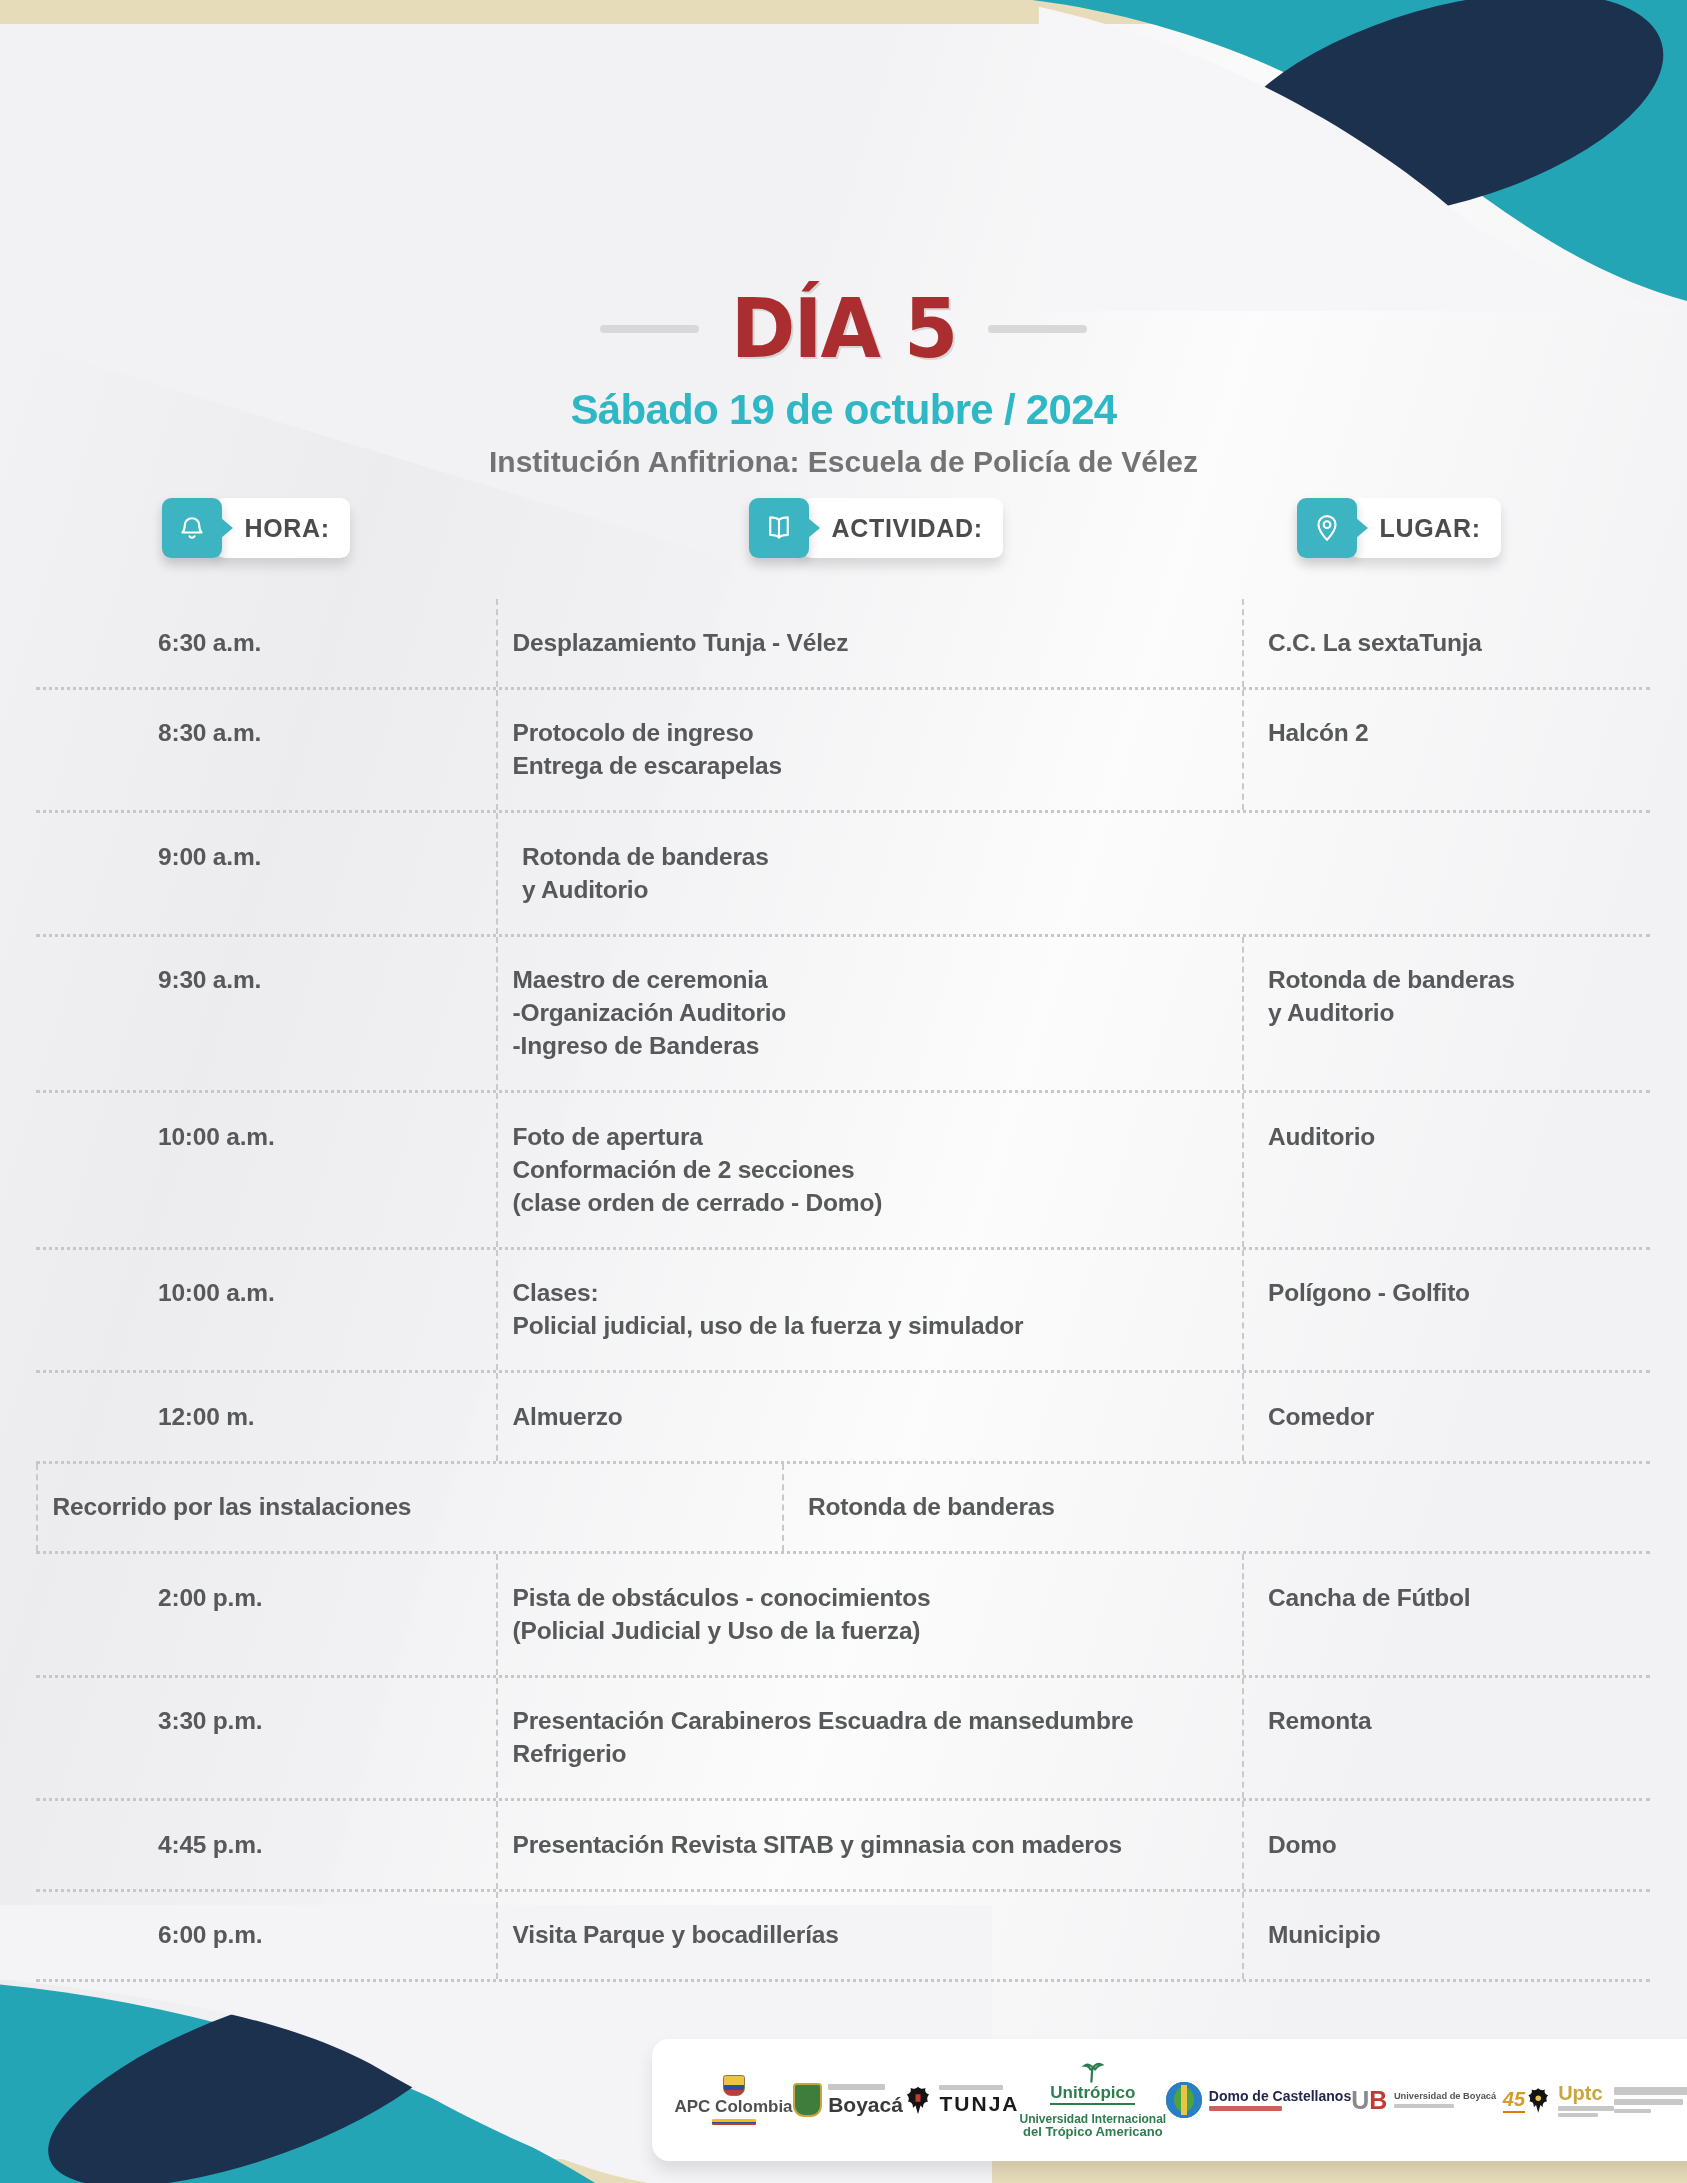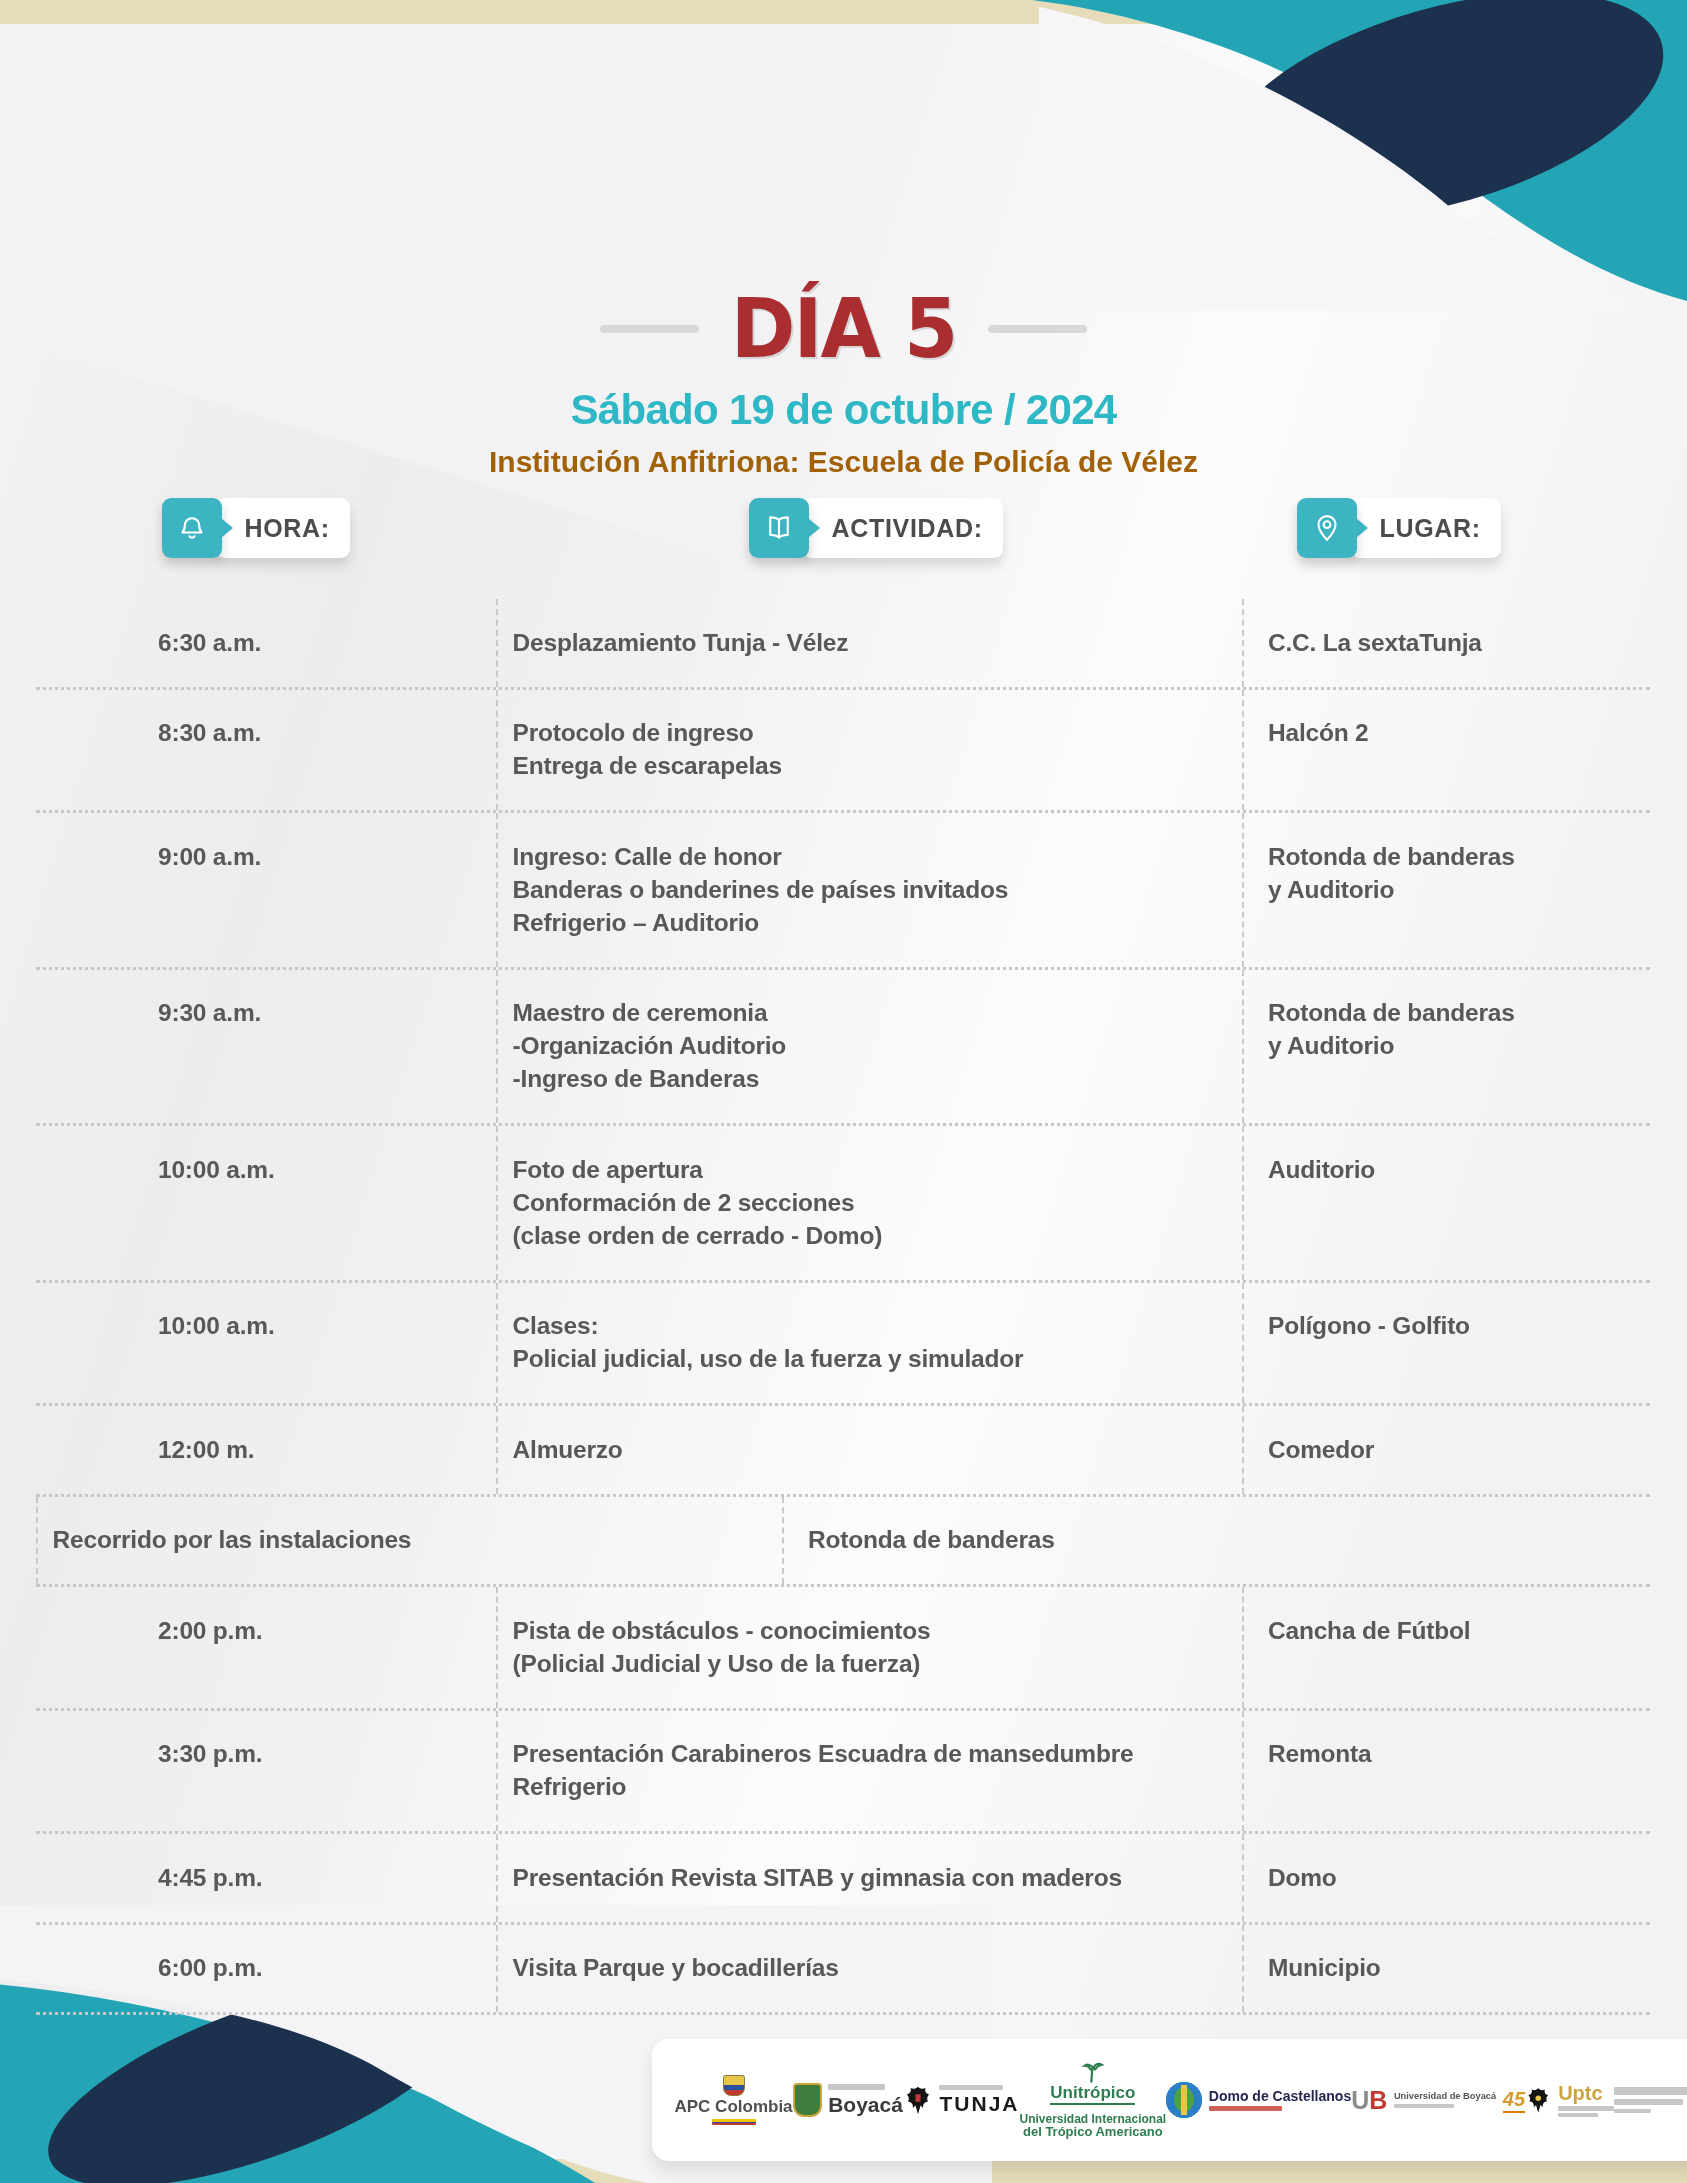--- a/index.html
+++ b/index.html
@@ -25,21 +25,21 @@
   .header{position:absolute;left:0;top:284px;width:1687px;text-align:center;}
   .title-row{display:flex;align-items:center;justify-content:center;gap:32px;}
   .title-dash{width:99px;height:8.6px;border-radius:4.6px;background:#d8d8d8;}
   .title{
     font-family:"DejaVu Sans", sans-serif;
     font-size:78px;font-weight:bold;letter-spacing:-2px;color:#aa2e30;
     text-shadow:2px 2px 0 rgba(160,160,160,.35);
     transform:scaleY(1.05);
   }
   .subtitle{margin-top:12px;font-size:42px;font-weight:bold;color:#2eb7c5;letter-spacing:-0.7px;}
-  .host{margin-top:10.6px;font-size:30px;font-weight:bold;color:#a16207;}
+  .host{margin-top:10.6px;font-size:30px;font-weight:bold;color:#737373;}
 
   
   .tab{position:absolute;top:498px;display:flex;align-items:stretch;height:60px;}
   .tab .sq{
     position:relative;width:60px;height:60px;background:#3db4c2;border-radius:9.3px;
     display:flex;align-items:center;justify-content:center;z-index:2;
     box-shadow:0 6.6px 10.6px rgba(0,0,0,.18);
   }
   .tab .sq:after{
     content:"";position:absolute;right:-10.6px;top:50%;transform:translateY(-50%);
@@ -180,25 +180,20 @@
       </div>
       <div class="cell place">
           <div class="line">Halcón 2</div>
         </div>
     </div>
 
     <div class="row">
       <div class="cell time">
           <div class="t">9:00 a.m.</div>
         </div>
-      <div class="cell act">
-        <div class="line">Ingreso: Calle de honor</div>
-        <div class="line">Banderas o banderines de países invitados</div>
-        <div class="line">Refrigerio – Auditorio</div>
-      </div>
       <div class="cell place">
         <div class="line">Rotonda de banderas</div>
         <div class="line">y Auditorio</div>
       </div>
     </div>
 
     <div class="row">
       <div class="cell time">
           <div class="t">9:30 a.m.</div>
         </div>

